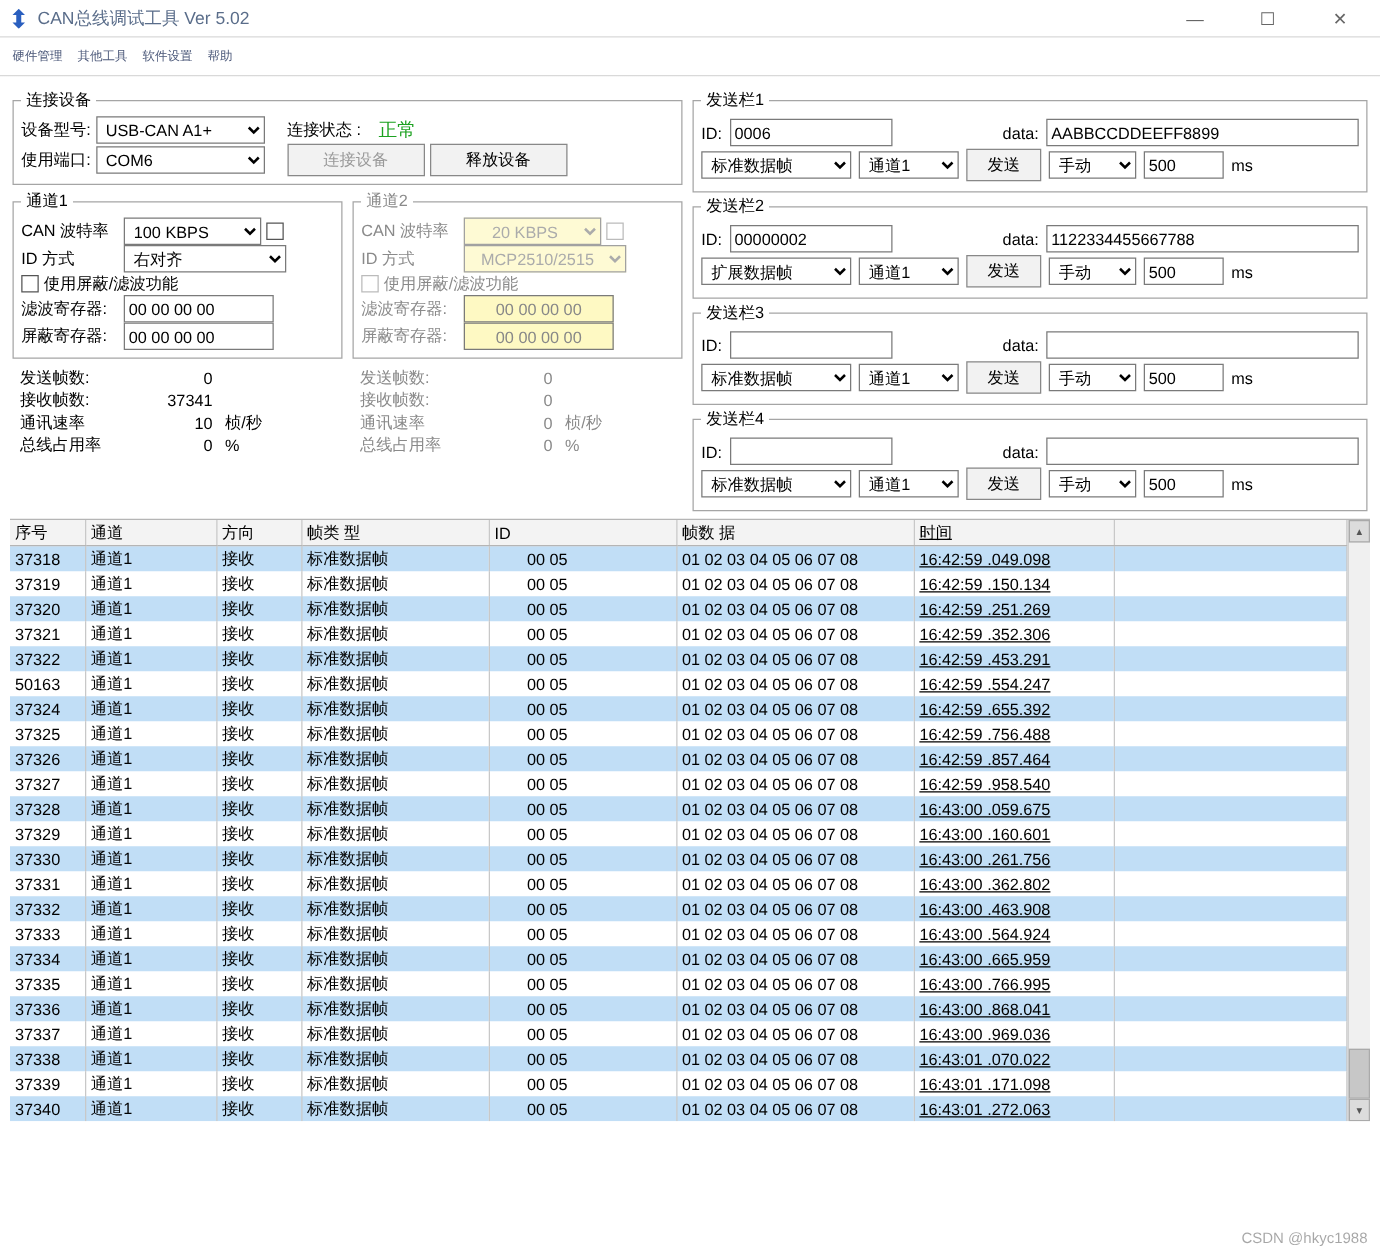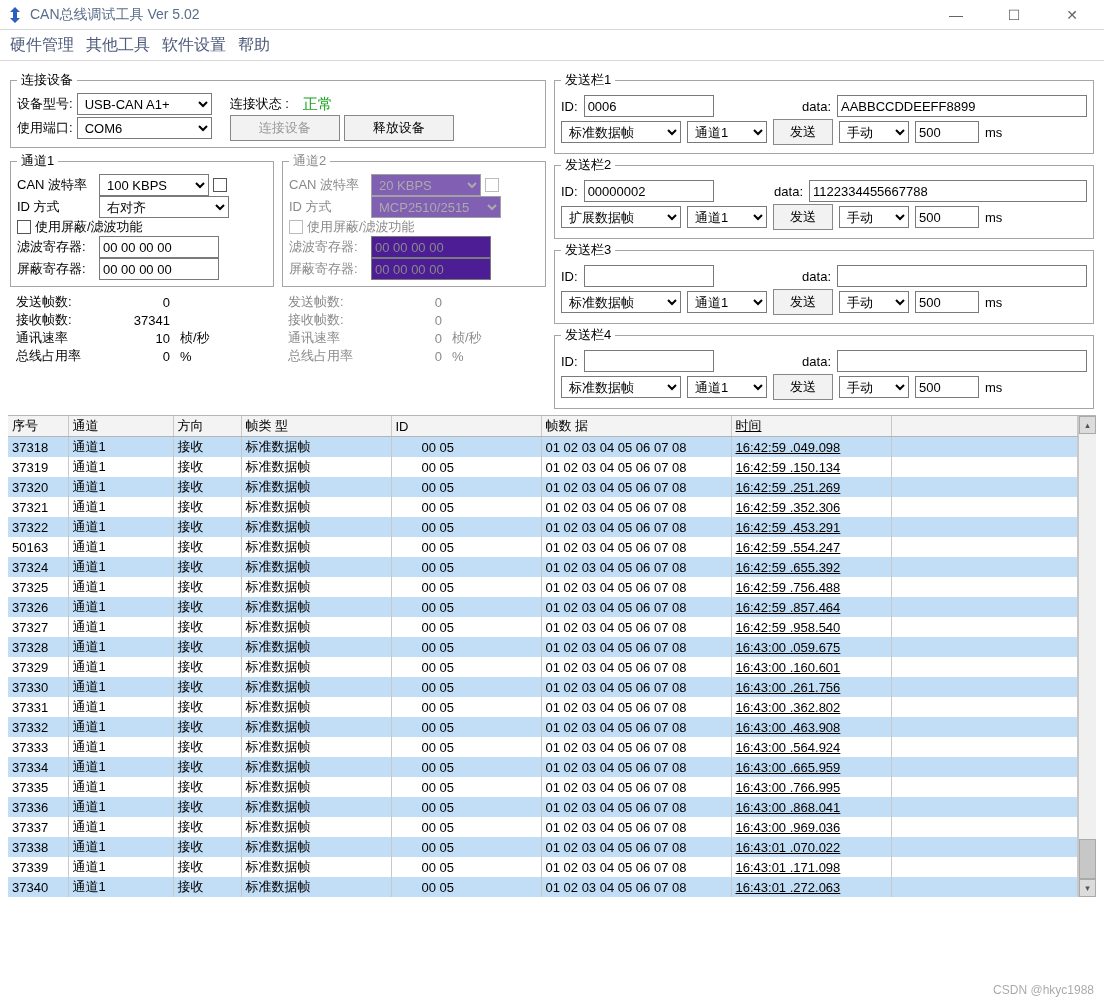--- a/index.html
+++ b/index.html
@@ -33,21 +33,21 @@
     font-size: 14px;
     font-family: Arial;
   }
   .menubar {
     height: 30px;
     display: flex;
     align-items: center;
     gap: 12px;
     padding: 0 10px;
     color: #4c597a;
-    font-size: 16px;
+    font-size: 10px;
   }
   .menubar div { cursor: default; }
   .sep {
     height: 1px;
     background: linear-gradient(to right, rgba(0,0,0,.15), rgba(0,0,0,.15));
     margin-bottom: 4px;
   }
   .content {
     padding: 6px 10px 4px 10px;
     display: flex;
@@ -74,21 +74,21 @@
   }
   .lbl { white-space: nowrap; }
   select, input[type=text] {
     font-family: inherit;
     font-size: 13px;
     border: 1px solid #7a7a7a;
     height: 22px;
     padding: 1px 3px;
     background: #fff;
   }
-  select:disabled, input:disabled { background: #4c1d95; color:#888;}
+  select:disabled, input:disabled { background: #fef9c3; color:#888;text-align:center;}
   .btn {
     height: 26px;
     border: 1px solid #888;
     background: #f2f2f2;
     padding: 0 10px;
     font-size: 13px;
     font-family: inherit;
     display:inline-flex; align-items:center; justify-content:center;
     min-width: 60px;
   }
@@ -318,21 +318,21 @@
       <span class="lbl">ms</span>
     </div>
       </fieldset>
       <fieldset>
     <legend>发送栏2</legend>
     <div class="send-row1">
       <span class="lbl">ID:</span>
       <input type="text" style="width: 130px;" value="00000002">
       <span style="flex:1"></span>
       <span class="lbl">data:</span>
-      <input type="text" style="width: 278px;" value="1122334455667788">
+      <input type="text" style="width: 250px;" value="1122334455667788">
     </div>
     <div class="send-row2">
       <select style="width:120px"><option>扩展数据帧</option></select>
       <select style="width:80px"><option>通道1</option></select>
       <button class="btn" style="width:56px">发送</button>
       <select style="width:70px"><option>手动</option></select>
       <input type="text" style="width: 64px;" value="500">
       <span class="lbl">ms</span>
     </div>
       </fieldset>

